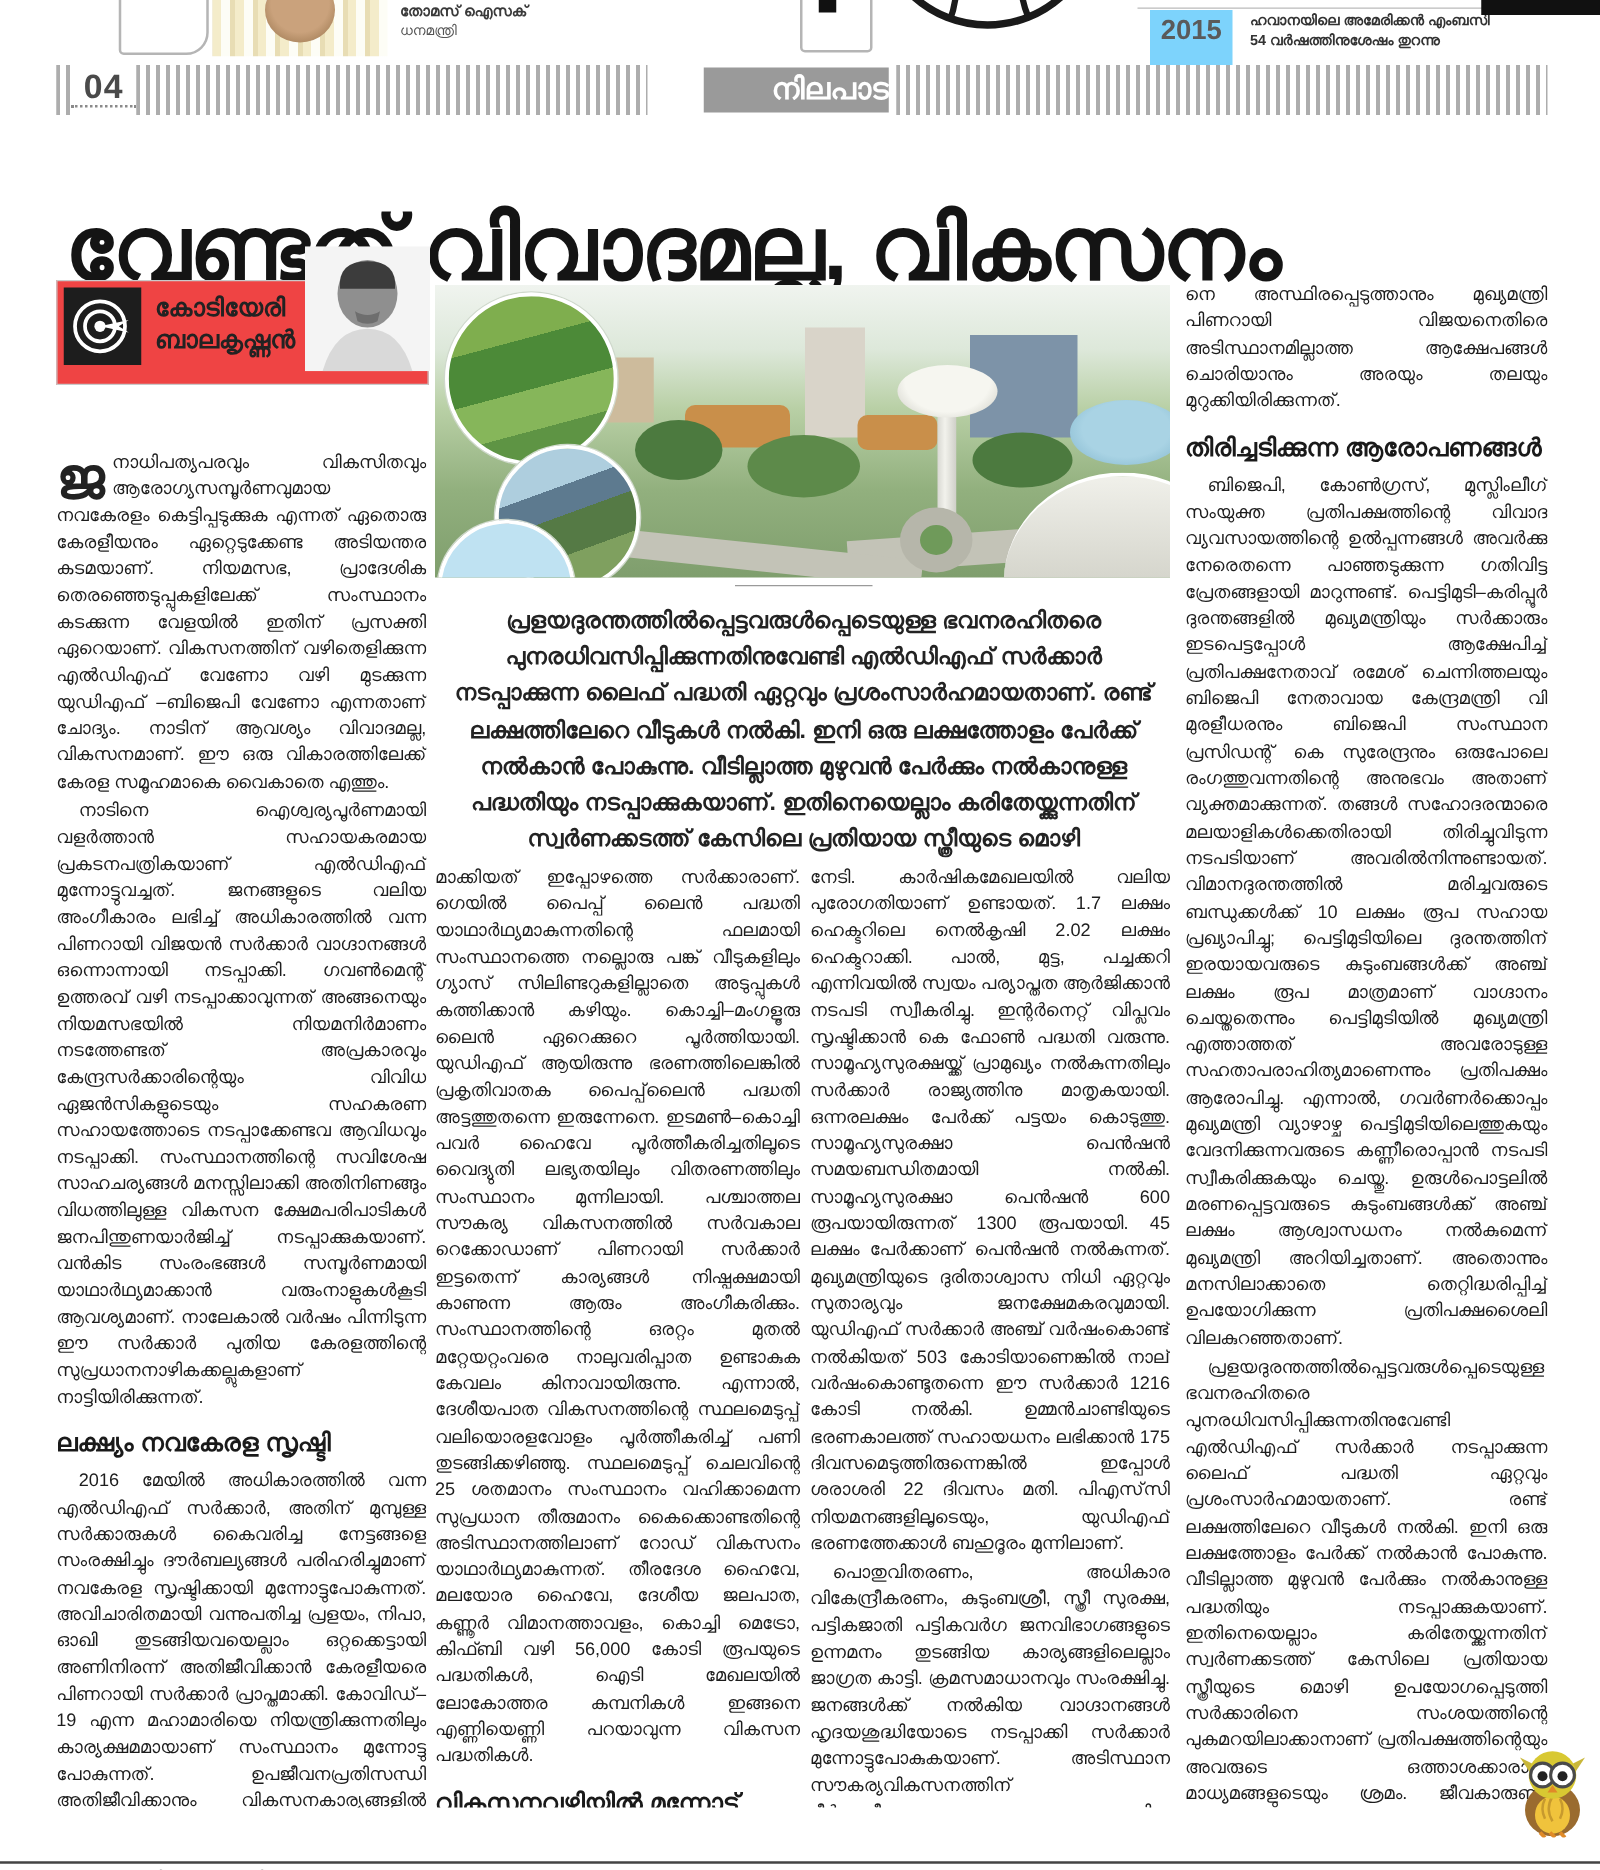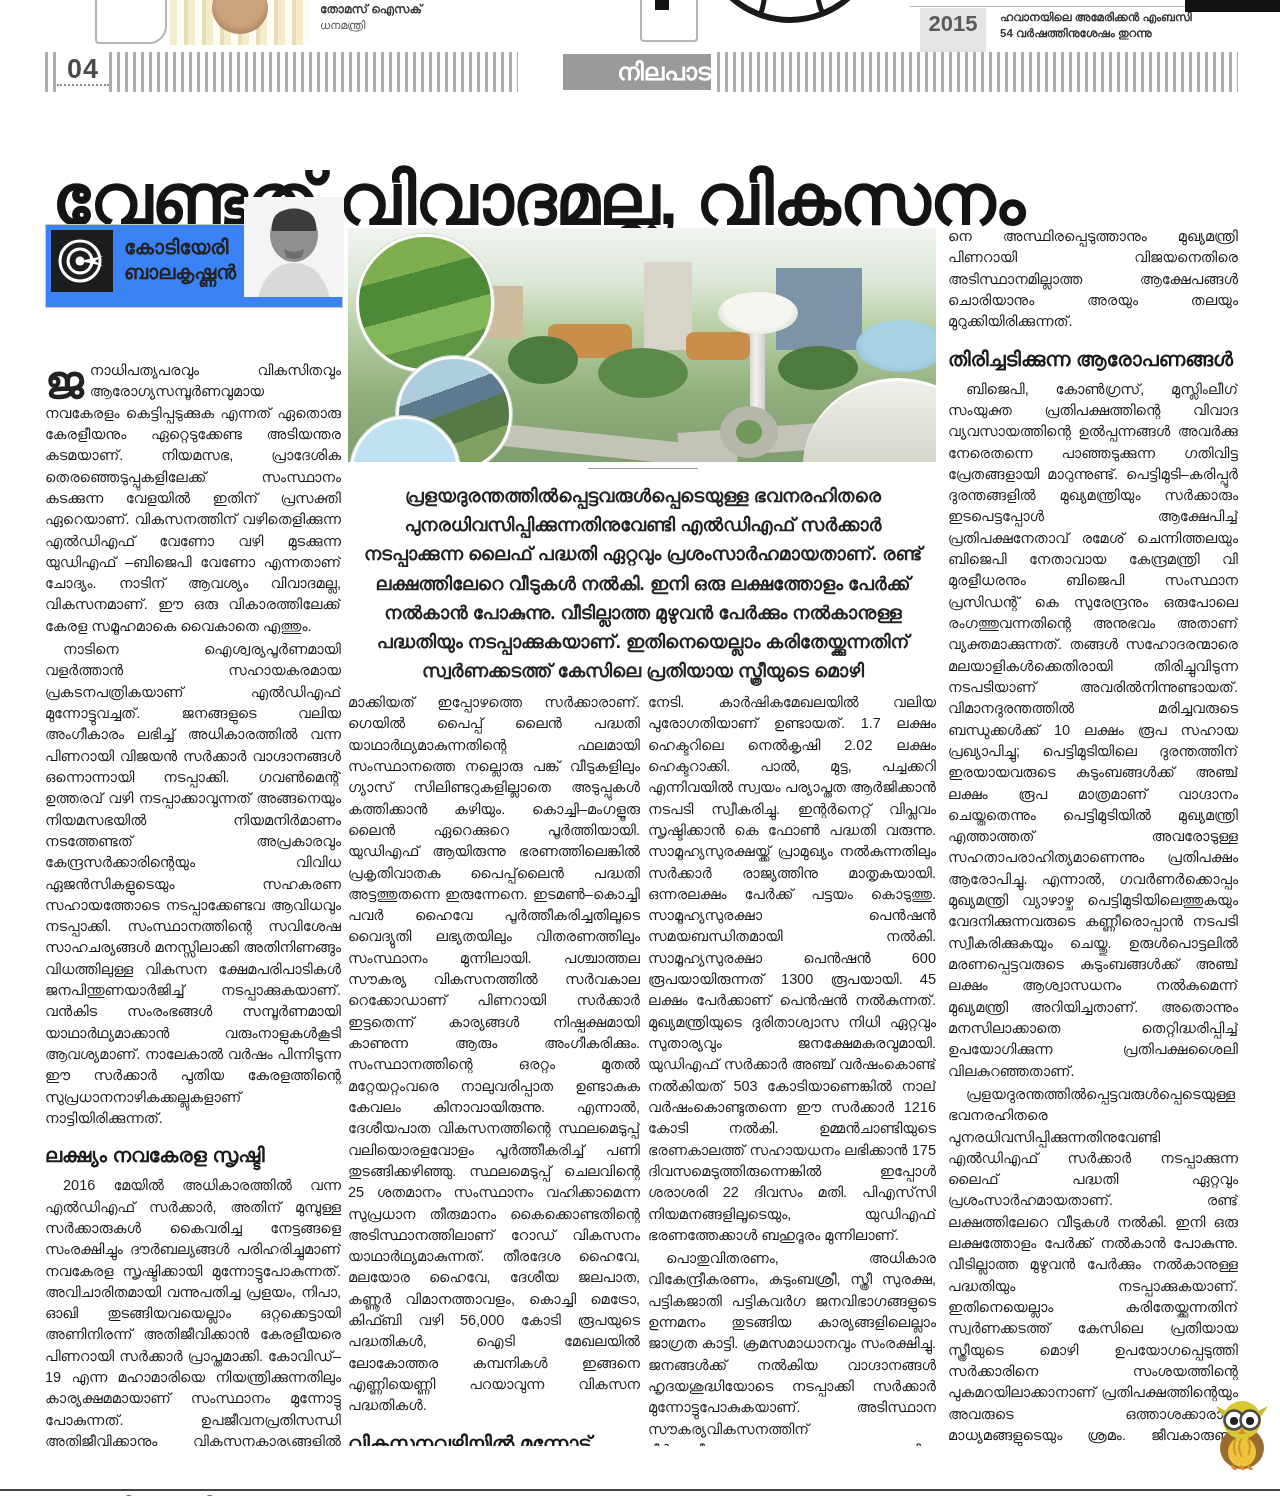--- a/index.html
+++ b/index.html
@@ -12,21 +12,21 @@
   .cut-shape{position:absolute;border:2px solid #b5b5b5;background:#fff;}
   .cut-shape.a{left:95px;top:-30px;width:72px;height:74px;border-radius:0 0 18px 4px;}
   .cut-shape.b{left:640px;top:-34px;width:58px;height:76px;border-radius:4px;}
   .thumb-photo{position:absolute;left:170px;top:0;width:140px;height:45px;
         background:repeating-linear-gradient(90deg,#f4ecca 0 7px,#fdfdf6 7px 14px,#e8ddb4 14px 18px);}
   .thumb-photo::after{content:"";position:absolute;left:42px;top:-18px;width:56px;height:52px;border-radius:50%;
         background:radial-gradient(circle at 50% 40%,#caa27c 0 55%,#b08a63 75%,transparent 76%);}
   .thumb-cap{position:absolute;left:320px;top:2px;font-size:12px;font-weight:700;color:#3a3a3a;line-height:1.3;}
   .thumb-cap .role{font-weight:400;font-size:11px;color:#555;}
   .globe{position:absolute;left:700px;top:-60px;width:180px;height:105px;}
-  .year-box{position:absolute;left:920px;top:8px;width:66px;height:48px;background:#e5e5e5;color:#5a5a5a;
+  .year-box{position:absolute;left:920px;top:8px;width:66px;height:48px;background:#7dd3fc;color:#5a5a5a;
         font-size:22px;font-weight:700;text-align:center;line-height:32px;}
   .year-rule{position:absolute;left:910px;top:6px;width:330px;height:1px;background:#bbb;}
   .year-cap{position:absolute;left:1000px;top:10px;font-size:11.5px;font-weight:700;color:#333;line-height:1.35;}
   .corner-black{position:absolute;background:#111;}
 
   
   .mast{position:absolute;left:45px;top:52px;width:1193px;height:40px;}
   .stripes{position:absolute;top:0;height:40px;
         background:repeating-linear-gradient(90deg,#adadad 0 3px,#ffffff 3px 8px);}
   .pagenum{position:absolute;left:12px;top:0;width:52px;height:40px;background:#fff;text-align:center;}
@@ -35,21 +35,21 @@
   .section-box{position:absolute;left:518px;top:2px;width:148px;height:36px;background:#9a9a9a;
         color:#fff;font-size:24px;font-weight:700;text-align:right;line-height:36px;}
 
   
   .headline{position:absolute;left:52px;top:108px;width:1190px;font-size:71px;font-weight:800;
         color:#141414;letter-spacing:-1px;line-height:1.25;white-space:nowrap;}
 
   
   .author{position:absolute;left:45px;top:224px;width:298px;height:130px;}
   .author .colname{font-size:23px;font-weight:700;color:#2b2b2b;margin:0 0 8px 0;}
-  .author-box{position:relative;border:1px solid #c9c9c9;height:84px;background:#3b82f6;}
+  .author-box{position:relative;border:1px solid #c9c9c9;height:84px;background:#ef4444;}
   .target{position:absolute;left:5px;top:5px;width:62px;height:62px;background:#1d1d1d;}
   .author-name{position:absolute;left:78px;top:10px;font-size:20px;font-weight:700;line-height:1.25;color:#222;}
   .author-photo{position:absolute;right:-2px;top:-28px;width:100px;height:100px;}
 
   
   .collage{position:absolute;left:348px;top:228px;width:588px;height:234px;overflow:hidden;
         background:linear-gradient(180deg,#f0f4ef 0%,#dde8da 22%,#b9d0a6 42%,#92b07e 70%,#7f9e6d 100%);}
   .bld{position:absolute;}
   .tower-stem{position:absolute;left:402px;top:92px;width:15px;height:110px;background:linear-gradient(90deg,#d8d8d2,#f2f2ec 40%,#cfcfc8);}
   .tower-cup{position:absolute;left:370px;top:64px;width:80px;height:42px;border-radius:50%;

